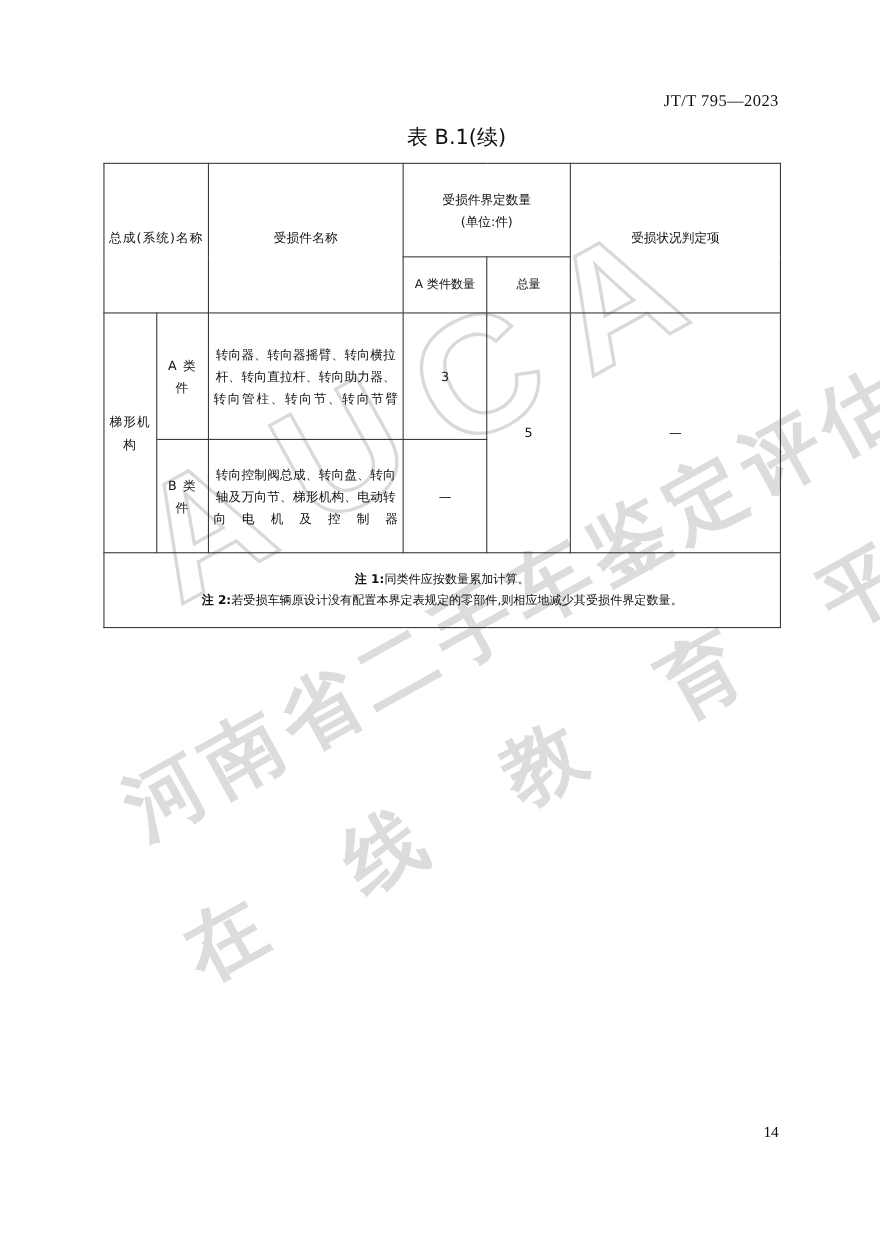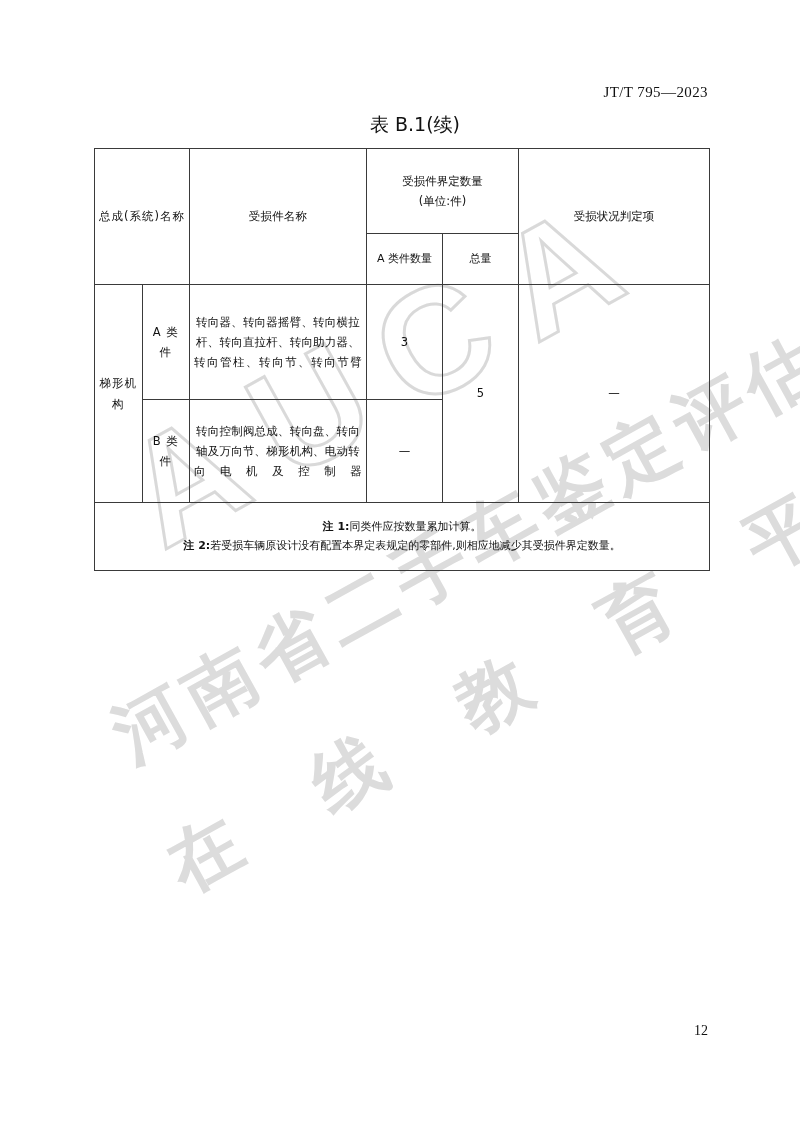--- a/index.html
+++ b/index.html
@@ -233,15 +233,15 @@
         <tr class="notes">
           <td colspan="6">
             <span class="note-line"><span class="note-label">注 1:</span><span>同类件应按数量累加计算。</span></span>
             <span class="note-line"><span class="note-label">注 2:</span><span>若受损车辆原设计没有配置本界定表规定的零部件,则相应地减少其受损件界定数量。</span></span>
           </td>
         </tr>
       </tbody>
     </table>
   </div>
 
-  <div class="page-no">12</div>
+  <div class="page-no">14</div>
 
 </div>
 
 </body></html>

